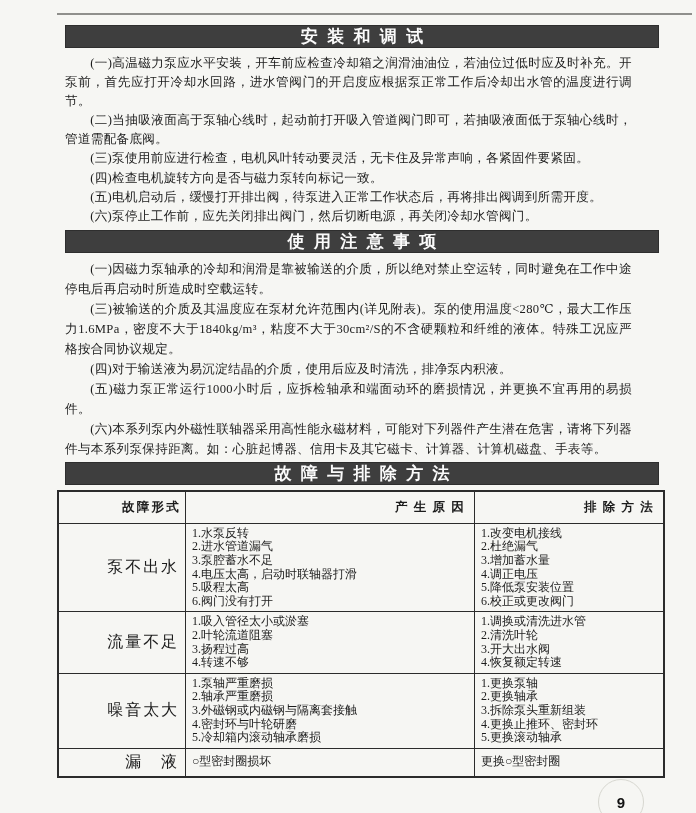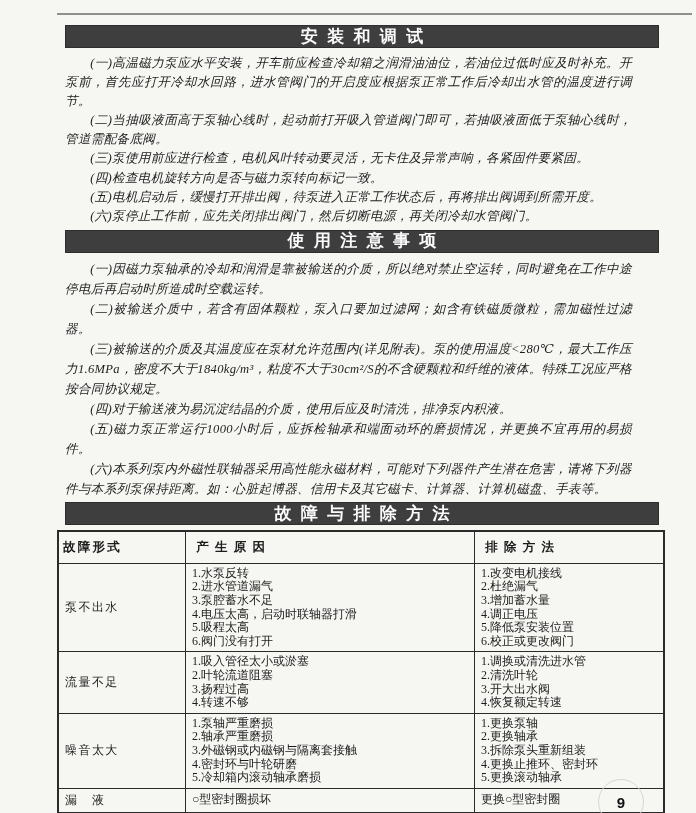--- a/index.html
+++ b/index.html
@@ -18,33 +18,32 @@
     margin:10px 37px 0 65px;height:23px;
     background:#3e3e3e;
     color:#fbfbfb;
     font-family:"Liberation Sans","DejaVu Sans",sans-serif;
     font-size:17px;font-weight:bold;
     letter-spacing:0.55em;
     text-align:center;line-height:23px;
     text-indent:0.55em;
     box-shadow:0 0 0 1px #2e2e2e inset;
   }
-  .title-bar.second{margin-top:4px;font-family:Liberation Mono, monospace;}
+  .title-bar.second{margin-top:4px;}
   .title-bar.third{margin-top:3px;}
   .text-block{
     margin:6px 64px 0 65px;
   }
   .text-block .para{
     margin:0;padding:0;
     font-size:12.6px;
     line-height:19.1px;
     text-indent:2em;
     text-align:justify;
     letter-spacing:0.3px;
-    font-style:italic;
   }
   .text-block.notes .para{line-height:20px;}
   table.fault{
     margin:5px 0 0 57px;
     border-collapse:collapse;
     width:582px;
     table-layout:fixed;
     background:transparent;
     font-size:12px;
   }
@@ -53,26 +52,26 @@
     padding:3px 6px;
     vertical-align:middle;
   }
   table.fault{border:2px solid #2b2b2b;}
   th.h-fault{width:118px;letter-spacing:0.18em;}
   th.h-cause{width:280px;letter-spacing:0.5em;text-indent:0.5em;font-family:Liberation Serif, serif;}
   th.h-remedy{width:180px;letter-spacing:0.5em;text-indent:0.5em;}
   table.fault th{
     font-weight:bold;font-size:12.5px;
     padding:7px 4px;
-    text-align:left;
+    text-align:right;
   }
   td.fault-cell{
-    text-align:left;
+    text-align:right;
     letter-spacing:0.12em;
-    font-size:12px;
+    font-size:16px;
   }
   td.cause-cell,td.remedy-cell{
     padding-left:13px;
   }
   .cell-line{
     line-height:13.6px;
     font-size:12px;
     white-space:nowrap;
     overflow:hidden;
   }
@@ -105,21 +104,20 @@
       <p class="para">(三)泵使用前应进行检查，电机风叶转动要灵活，无卡住及异常声响，各紧固件要紧固。</p>
       <p class="para">(四)检查电机旋转方向是否与磁力泵转向标记一致。</p>
       <p class="para">(五)电机启动后，缓慢打开排出阀，待泵进入正常工作状态后，再将排出阀调到所需开度。</p>
       <p class="para">(六)泵停止工作前，应先关闭排出阀门，然后切断电源，再关闭冷却水管阀门。</p>
     </div>
 
   <div class="title-bar second">使用注意事项</div>
 
   <div class="text-block notes">
       <p class="para">(一)因磁力泵轴承的冷却和润滑是靠被输送的介质，所以绝对禁止空运转，同时避免在工作中途停电后再启动时所造成时空载运转。</p>
-      <p class="para">(二)被输送介质中，若含有固体颗粒，泵入口要加过滤网；如含有铁磁质微粒，需加磁性过滤器。</p>
       <p class="para">(三)被输送的介质及其温度应在泵材允许范围内(详见附表)。泵的使用温度&lt;280℃，最大工作压力1.6MPa，密度不大于1840kg/m³，粘度不大于30cm²/S的不含硬颗粒和纤维的液体。特殊工况应严格按合同协议规定。</p>
       <p class="para">(四)对于输送液为易沉淀结晶的介质，使用后应及时清洗，排净泵内积液。</p>
       <p class="para">(五)磁力泵正常运行1000小时后，应拆检轴承和端面动环的磨损情况，并更换不宜再用的易损件。</p>
       <p class="para">(六)本系列泵内外磁性联轴器采用高性能永磁材料，可能对下列器件产生潜在危害，请将下列器件与本系列泵保持距离。如：心脏起博器、信用卡及其它磁卡、计算器、计算机磁盘、手表等。</p>
     </div>
 
   <div class="title-bar third">故障与排除方法</div>
 
   <table class="fault">
     <thead>

